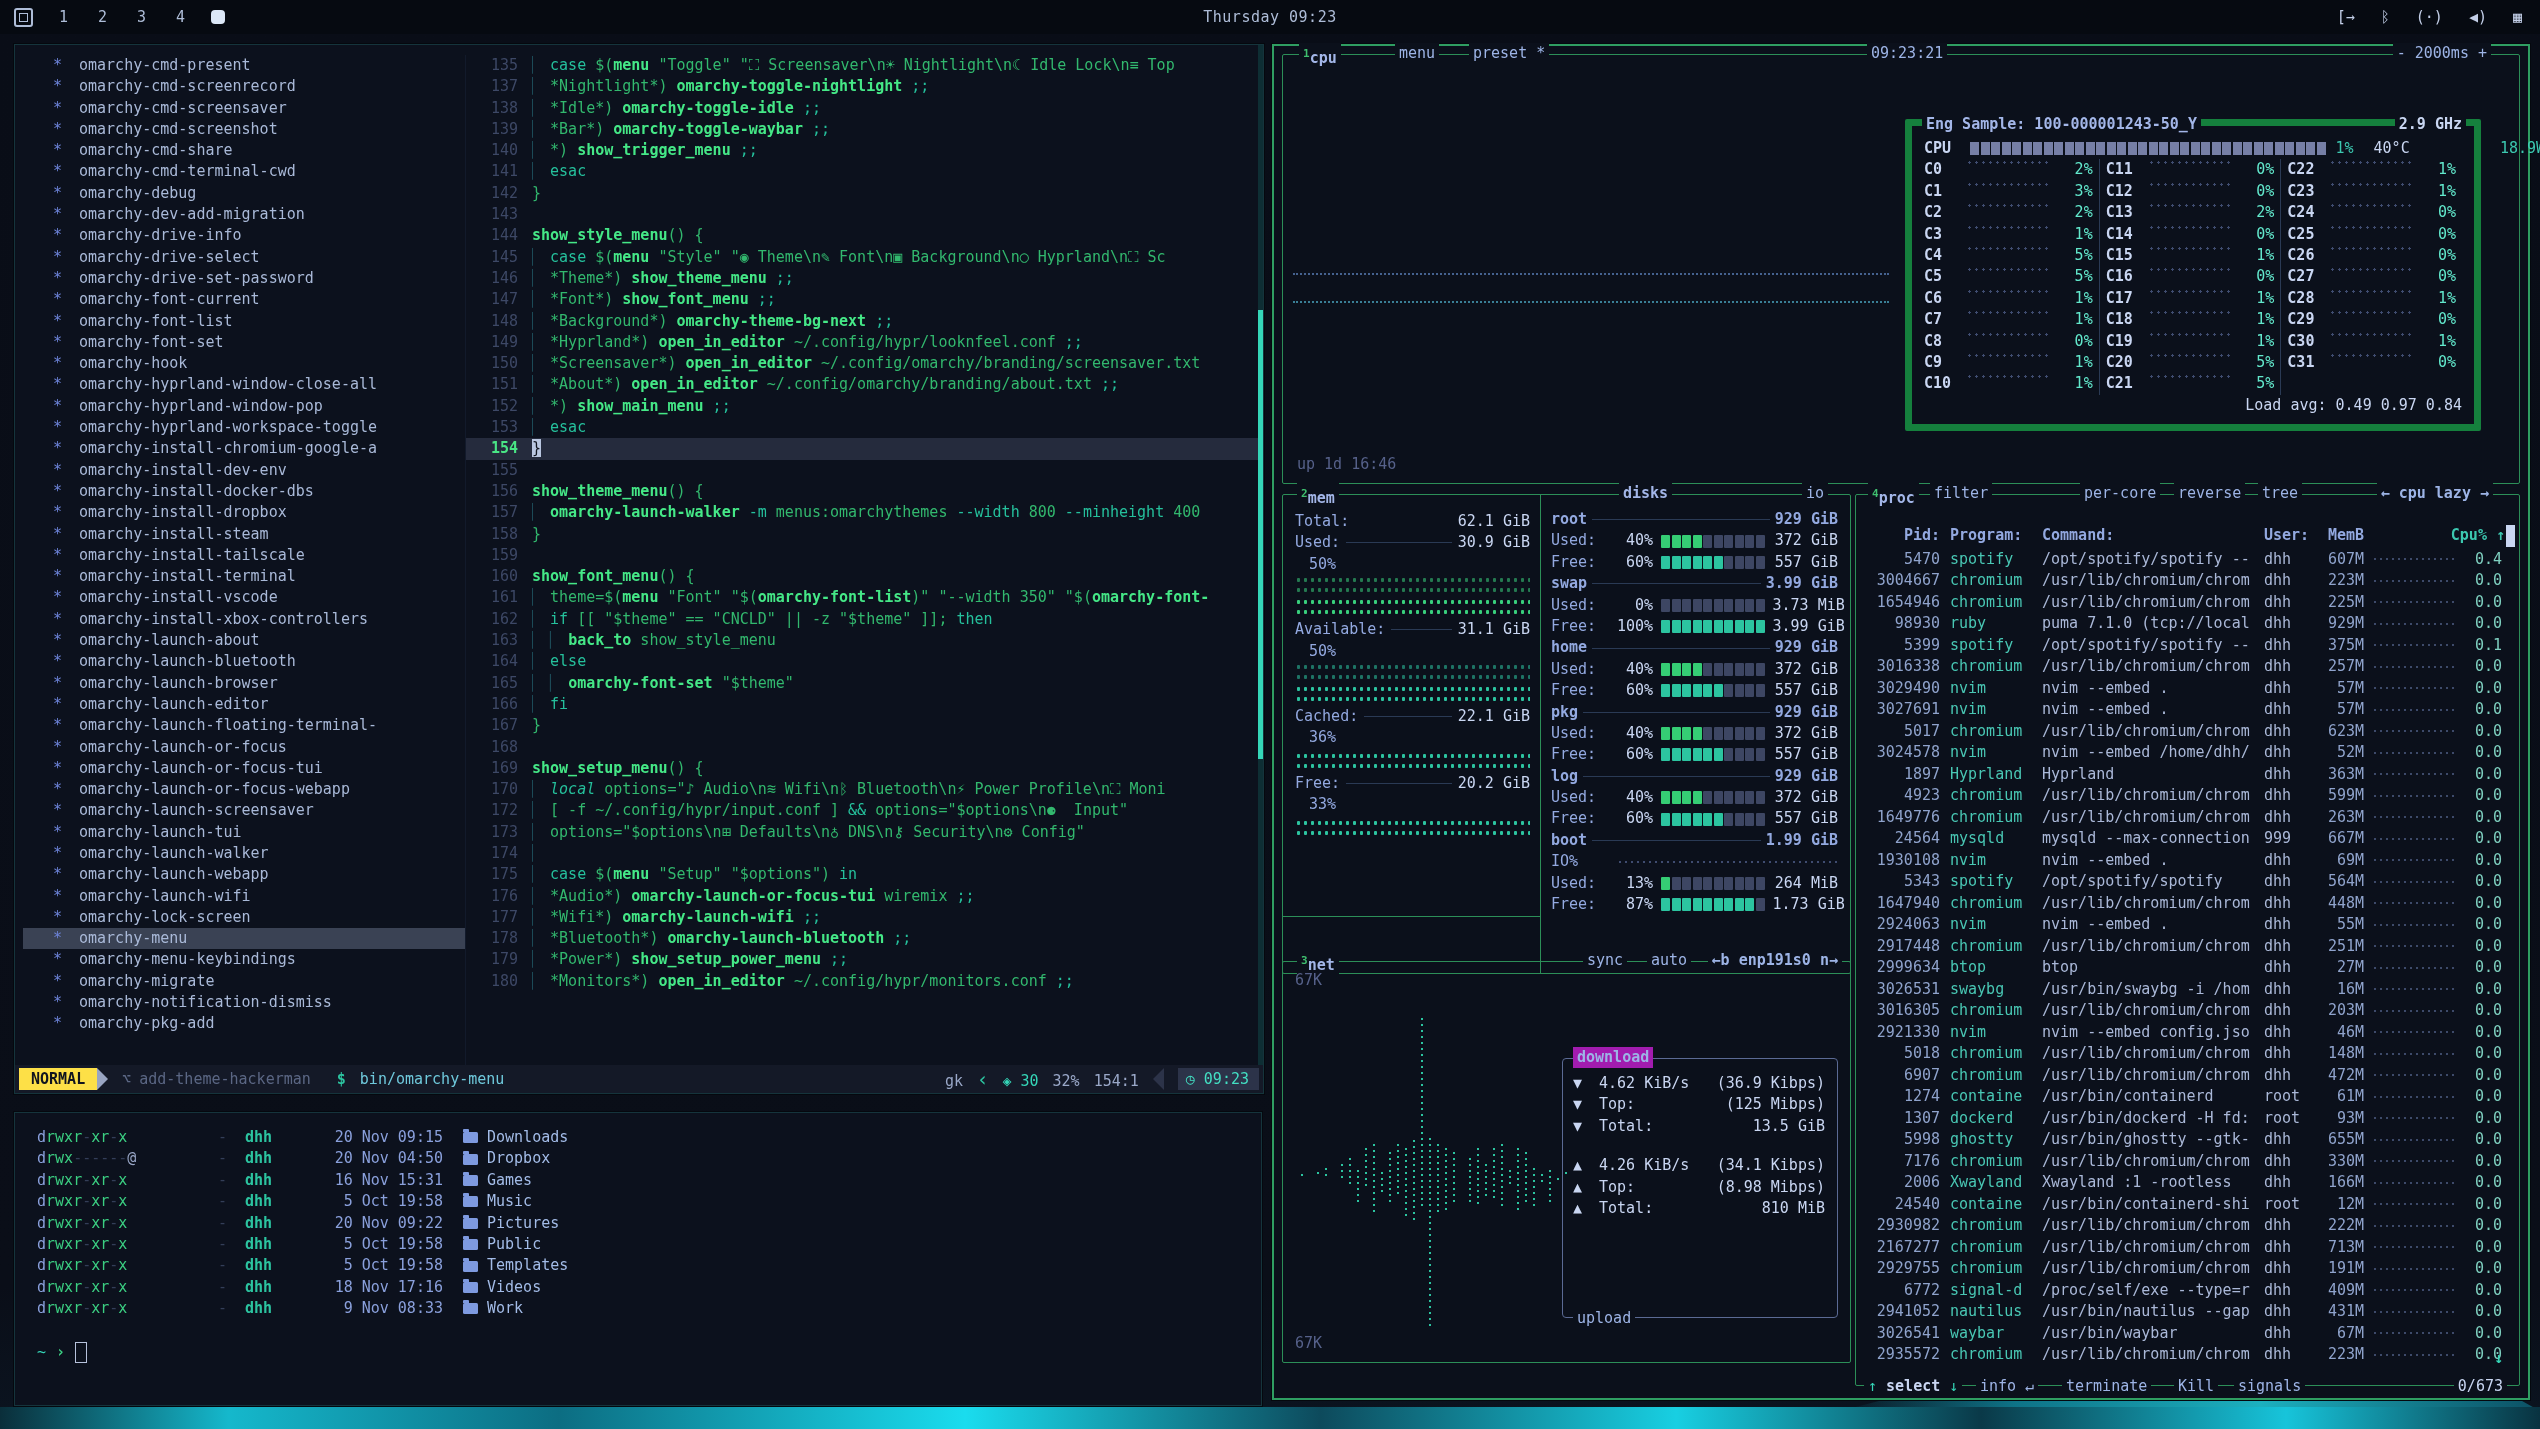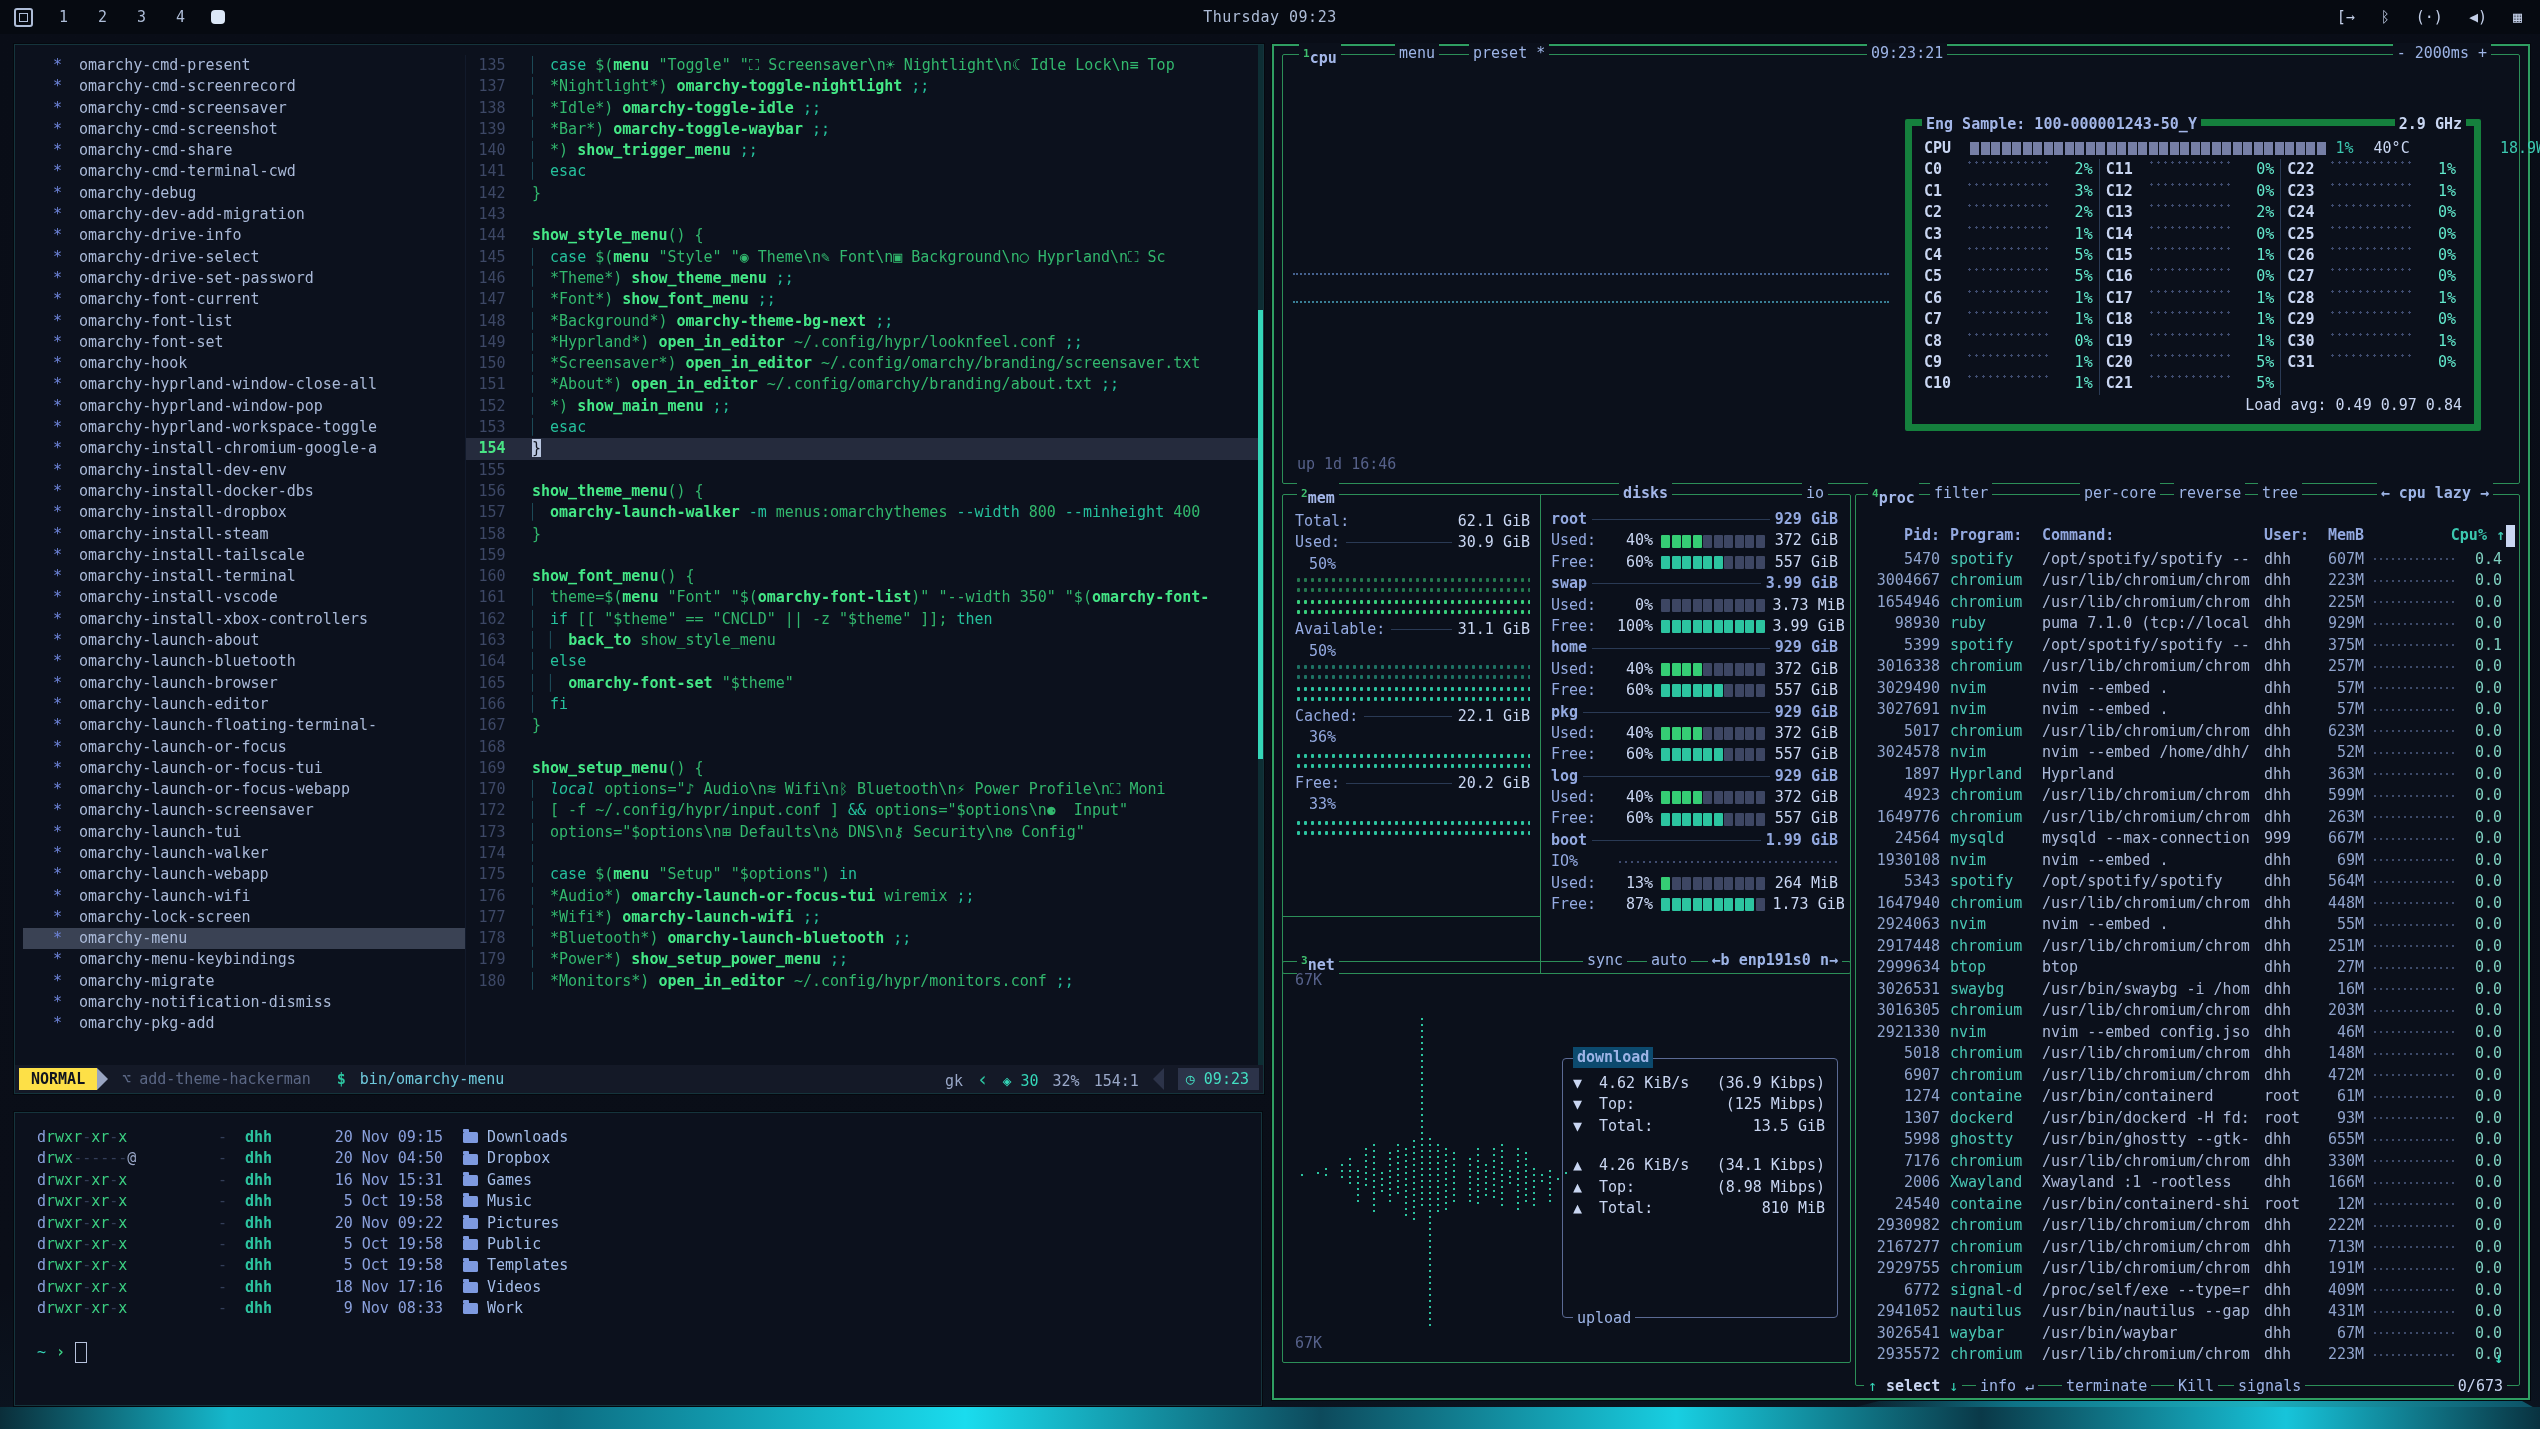--- a/index.html
+++ b/index.html
@@ -33,21 +33,21 @@
   .editor{position:absolute;left:14px;top:44px;width:1248px;height:1048px;display:flex;flex-direction:column;}
   .ed-main{flex:1;display:flex;padding:10px 0 0 8px;overflow:hidden;font-size:15px;line-height:21.3px;position:relative;}
   .tree{width:442px;flex:none;}
   .tree-row{height:21.3px;display:flex;white-space:pre;padding-left:30px;}
   .tree-row.sel{background:#3a4254;}
   .tree-star{color:#6d83d8;width:26px;flex:none;}
   .tree-name{color:#a9b9d8;overflow:hidden;white-space:pre;}
   .codepane{flex:1;display:flex;flex-direction:column;border-left:1px solid #121a2b;position:relative;}
   .code-row{height:21.3px;display:flex;white-space:pre;}
   .code-row.cur{background:#252b3d;}
-  .lnum{width:52px;flex:none;text-align:center;padding-right:14px;color:#3d4866;}
+  .lnum{width:52px;flex:none;text-align:right;padding-right:14px;color:#3d4866;}
   .code-row.cur .lnum{color:#49e585;font-weight:bold;}
   .ltxt{flex:1;overflow:hidden;white-space:pre;}
   .s-g{color:#32b86e;} .s-f{color:#45e887;font-weight:bold;} .s-k{color:#25c09c;}
   .s-ki{color:#25c09c;font-style:italic;} .s-d{color:#1c4a57;}
   .s-cur{background:#b9c6e0;color:#10141f;}
   .ed-scroll{position:absolute;right:0;top:0;width:5px;height:100%;background:#0e2e34;}
   .ed-thumb{position:absolute;right:0;top:26%;width:5px;height:44%;background:#35d6b8;}
   
   .statusline{height:28px;background:#141927;display:flex;align-items:center;font-size:15px;flex:none;}
   .sl-mode{background:#fde047;color:#10141f;font-weight:bold;padding:0 12px;height:22px;display:flex;align-items:center;margin-left:4px;}
@@ -463,21 +463,21 @@
           <div class="ncol" style="left: 208px; top: 192px; height: 18px;"></div>
           <div class="ncol" style="left: 216px; top: 170px; height: 64px;"></div>
           <div class="ncol" style="left: 224px; top: 174px; height: 54px;"></div>
           <div class="ncol" style="left: 232px; top: 190px; height: 40px;"></div>
           <div class="ncol" style="left: 240px; top: 196px; height: 10px;"></div>
           <div class="ncol" style="left: 248px; top: 192px; height: 34px;"></div>
           <div class="ncol" style="left: 256px; top: 200px; height: 4px;"></div>
           <div class="ncol" style="left: 264px; top: 194px; height: 8px;"></div>
         </div>
       <div class="netsub">
-        <span class="blabel" style="left:10px;background:#0c4a6e;">download</span>
+        <span class="blabel" style="left:10px;background:#a21caf;">download</span>
         <div id="dlrows">
             <div class="nrow"><span class="narrow">▼</span><span class="nval">4.62 KiB/s</span><span class="nright">(36.9 Kibps)</span></div>
             <div class="nrow"><span class="narrow">▼</span><span class="nval">Top:</span><span class="nright">(125 Mibps)</span></div>
             <div class="nrow"><span class="narrow">▼</span><span class="nval">Total:</span><span class="nright">13.5 GiB</span></div>
           </div>
         <div style="height:18px;"></div>
         <div id="ulrows">
             <div class="nrow"><span class="narrow">▲</span><span class="nval">4.26 KiB/s</span><span class="nright">(34.1 Kibps)</span></div>
             <div class="nrow"><span class="narrow">▲</span><span class="nval">Top:</span><span class="nright">(8.98 Mibps)</span></div>
             <div class="nrow"><span class="narrow">▲</span><span class="nval">Total:</span><span class="nright">810 MiB</span></div>

